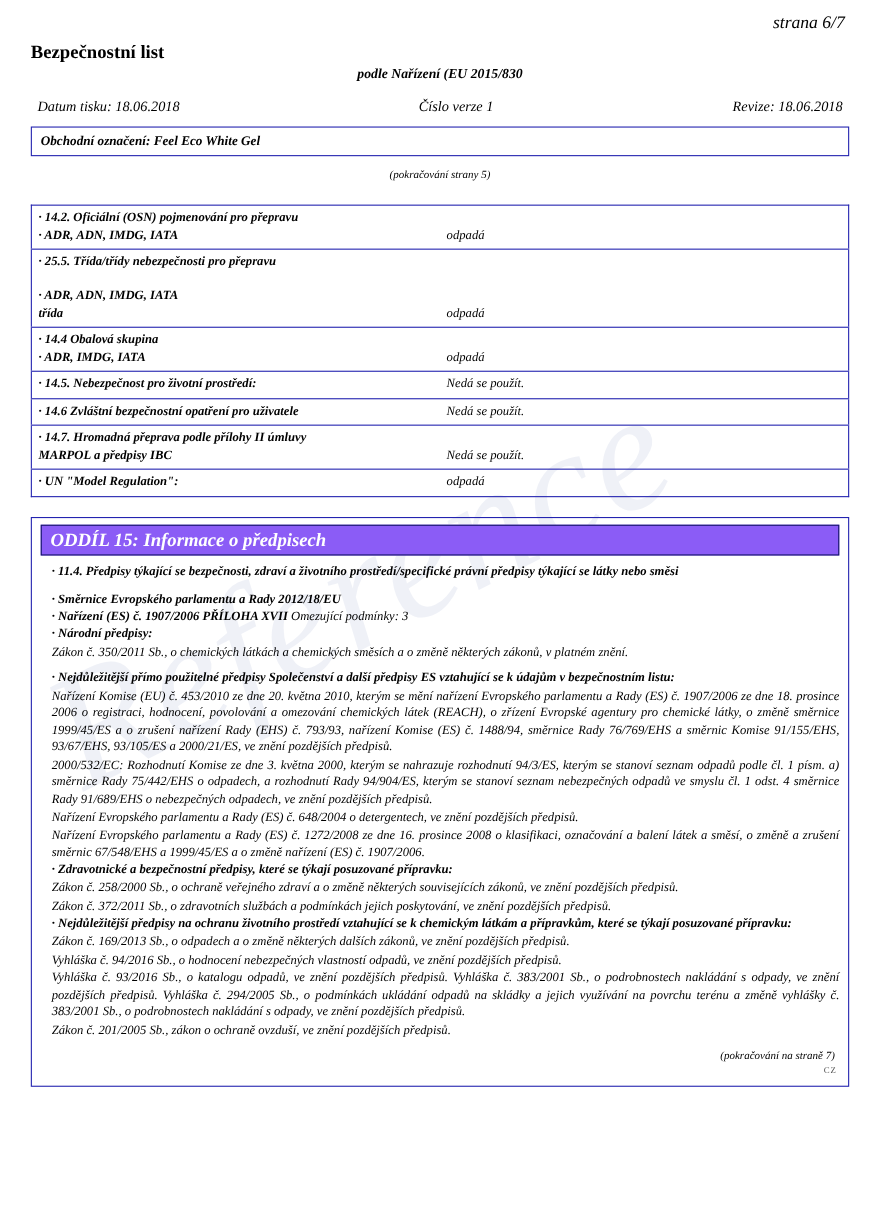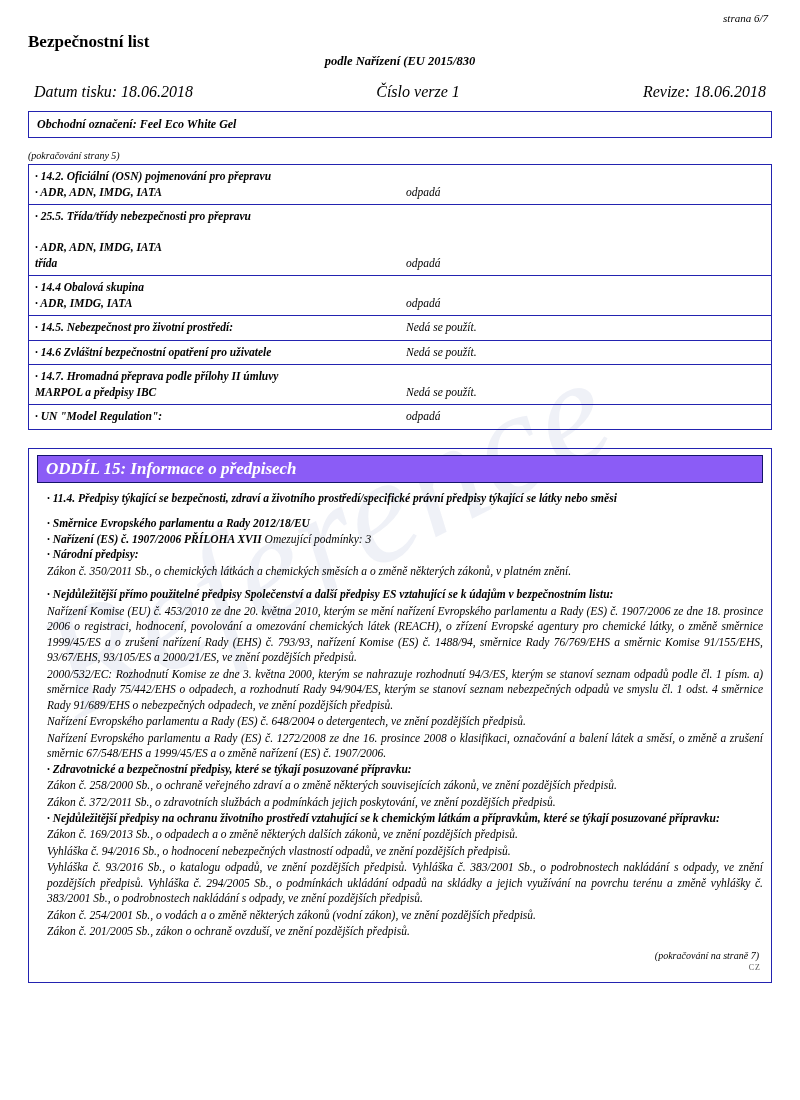--- a/index.html
+++ b/index.html
@@ -43,21 +43,21 @@
     font-size: 150px;
     color: rgba(120, 140, 190, 0.12);
     transform: rotate(-27deg);
     white-space: nowrap;
     letter-spacing: 2px;
   }
   .content { position: relative; z-index: 2; }
 
   .page-num {
     text-align: right;
-    font-size: 11px;
+    font-size: 16px;
     font-style: italic;
     margin-top: 2px;
     margin-right: 4px;
   }
   .doc-title {
     text-align: left;
     font-size: 17px;
     font-weight: bold;
     margin-top: 8px;
   }
@@ -65,50 +65,50 @@
     text-align: center;
     font-size: 12.5px;
     font-style: italic;
     font-weight: bold;
     margin-top: 2px;
   }
   .meta-row {
     display: flex;
     justify-content: space-between;
     align-items: center;
-    font-size: 16px;
+    font-size: 13px;
     font-style: italic;
     margin-top: 14px;
     padding: 0 6px;
   }
   .meta-row .mid { flex: 0 0 auto; }
 
   .trade-box {
     border: 1px solid #2323b0;
     margin-top: 10px;
     padding: 5px 8px;
     font-size: 12px;
     font-style: italic;
     font-weight: bold;
   }
   .trade-box .label { font-weight: bold; }
 
   .cont-note {
-    text-align: left;
+    text-align: center;
     font-size: 10px;
     font-style: italic;
     margin-top: 12px;
     margin-right: 0;
   }
 
   table.sec14 {
     width: 100%;
     border-collapse: collapse;
     border: 1px solid #2323b0;
-    margin-top: 3px;
+    margin-top: 21px;
     font-size: 11.5px;
   }
   table.sec14 td {
     border-top: 1px solid #2323b0;
     border-bottom: 1px solid #2323b0;
     padding: 4px 6px;
     vertical-align: top;
     font-style: italic;
   }
   table.sec14 tr:first-child td { border-top: none; }
@@ -299,21 +299,20 @@
       <div class="plain indent">Nařízení Evropského parlamentu a Rady (ES) č. 1272/2008 ze dne 16. prosince 2008 o klasifikaci, označování a balení látek a směsí, o změně a zrušení směrnic 67/548/EHS a 1999/45/ES a o změně nařízení (ES) č. 1907/2006.</div>
 
       <div class="s-item tight bold">· Zdravotnické a bezpečnostní předpisy, které se týkají posuzované přípravku:</div>
       <div class="plain indent">Zákon č. 258/2000 Sb., o ochraně veřejného zdraví a o změně některých souvisejících zákonů, ve znění pozdějších předpisů.</div>
       <div class="plain indent">Zákon č. 372/2011 Sb., o zdravotních službách a podmínkách jejich poskytování, ve znění pozdějších předpisů.</div>
 
       <div class="s-item tight bold">· Nejdůležitější předpisy na ochranu životního prostředí vztahující se k chemickým látkám a přípravkům, které se týkají posuzované přípravku:</div>
       <div class="plain indent">Zákon č. 169/2013 Sb., o odpadech a o změně některých dalších zákonů, ve znění pozdějších předpisů.</div>
       <div class="plain indent">Vyhláška č. 94/2016 Sb., o hodnocení nebezpečných vlastností odpadů, ve znění pozdějších předpisů.</div>
       <div class="plain indent">Vyhláška č. 93/2016 Sb., o katalogu odpadů, ve znění pozdějších předpisů. Vyhláška č. 383/2001 Sb., o podrobnostech nakládání s odpady, ve znění pozdějších předpisů. Vyhláška č. 294/2005 Sb., o podmínkách ukládání odpadů na skládky a jejich využívání na povrchu terénu a změně vyhlášky č. 383/2001 Sb., o podrobnostech nakládání s odpady, ve znění pozdějších předpisů.</div>
-      <div class="plain indent">Zákon č. 254/2001 Sb., o vodách a o změně některých zákonů (vodní zákon), ve znění pozdějších předpisů.</div>
       <div class="plain indent">Zákon č. 201/2005 Sb., zákon o ochraně ovzduší, ve znění pozdějších předpisů.</div>
 
       <div class="foot-note">(pokračování na straně 7)</div>
       <div class="cz-mark">CZ</div>
     </div>
 
   </div>
 </div>
 
 </body></html>

